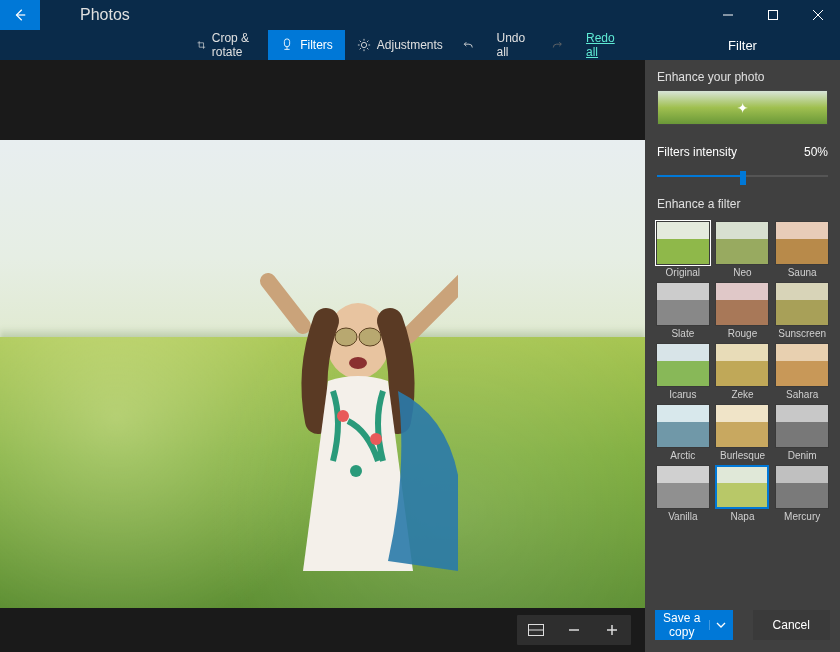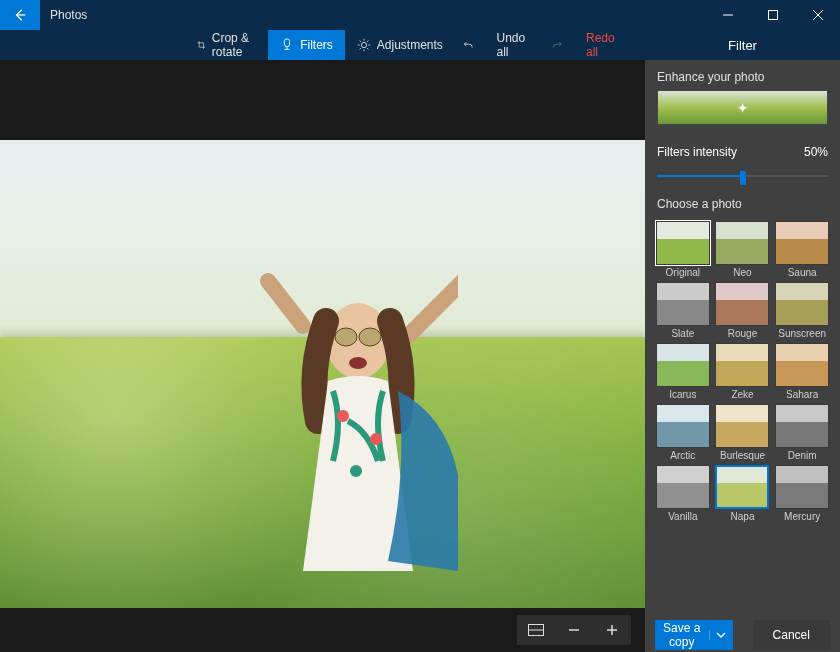--- a/index.html
+++ b/index.html
@@ -1,28 +1,28 @@
 <!DOCTYPE html>
 <html><head>
 <meta charset="utf-8">
 <style>
   * { box-sizing: border-box; margin: 0; padding: 0; }
   html, body { width: 840px; height: 652px; font-family: "Segoe UI", sans-serif; background: #1a1a1a; color: #fff; overflow: hidden; }
   .titlebar { height: 30px; background: #0a2b4a; display: flex; align-items: center; }
   .back-btn { width: 40px; height: 30px; background: #0078d7; display: flex; align-items: center; justify-content: center; }
-  .app-title { font-size: 12px; padding-left: 10px; color: #e0e0e0; }
+  .app-title { font-size: 16px; color: #e0e0e0; margin-left: 40px; }
   .window-controls { margin-left: auto; display: flex; }
   .wc { width: 45px; height: 30px; display: flex; align-items: center; justify-content: center; }
   .toolbar { height: 30px; background: #0a2b4a; display: flex; align-items: center; padding: 0 10px; }
   .tool-group { margin-left: 175px; display:flex; height:30px;}
   .tool-btn { display: flex; align-items: center; gap: 6px; padding: 0 12px; font-size: 12px; height:30px; color:#e0e0e0;}
   .tool-btn.active { background: #0078d7; color:#fff;}
   .undo-group { margin-left:auto; display:flex; gap:4px; margin-right:200px;}
   .undo-btn { display:flex; align-items:center; gap:23px; font-size:12px; padding:0 8px; color:#e0e0e0;}
-  .undo-btn.disabled{color:#ef4444;}
+  .undo-btn.disabled{color:#5eead4;text-decoration:underline;}
   .body { display:flex; height: calc(652px - 60px); }
   .canvas-area { flex:1; background:#1a1a1a; display:flex; flex-direction:column;}
   .canvas-spacer-top{height:80px; background:#1a1a1a;}
   .image { flex:1; position:relative; overflow:hidden;}
   .sky { position:absolute; top:0; left:0; right:0; height:46%;
     background: linear-gradient(180deg,#e8eef0 0%,#e6eee4 55%, #dfe9cd 100%);}
   .grass { position:absolute; bottom:0; left:0; right:0; height:58%;
     background:
       radial-gradient(circle at 18% 30%, rgba(255,255,200,.35), transparent 40%),
       radial-gradient(circle at 70% 65%, rgba(255,255,255,.12), transparent 50%),
@@ -61,21 +61,21 @@
   .f-icarus .thumb-sky{background:#d8e4e8;} .f-icarus .thumb-grass{background:#88b858;}
   .f-sahara .thumb-sky{background:#e8d0b0;} .f-sahara .thumb-grass{background:#c89858;}
   .f-zeke .thumb-sky{background:#e8dcb8;} .f-zeke .thumb-grass{background:#c0a858;}
   .f-arctic .thumb-sky{background:#d8e8ec;} .f-arctic .thumb-grass{background:#7098a8;}
   .f-burlesque .thumb-sky{background:#f0e4c8;} .f-burlesque .thumb-grass{background:#c8a860;}
   .f-denim .thumb-sky{background:#c8c8c8;} .f-denim .thumb-grass{background:#787878;}
   .f-vanilla .thumb-sky{background:#d0d0d0;} .f-vanilla .thumb-grass{background:#909090;}
   .f-napa .thumb-sky{background:#e0e8d8;} .f-napa .thumb-grass{background:#b8c868;}
   .f-mercury .thumb-sky{background:#c0c0c0;} .f-mercury .thumb-grass{background:#7a7a7a;}
   .filter-thumb.f-original{outline:1px solid #fff;}
-  .side-footer { margin-top:auto; display:flex; padding:8px 10px 2px; gap:20px;}
+  .side-footer { margin-top:auto; display:flex; padding:8px 10px 12px; gap:20px;}
   .save-btn { flex:1; background:#0078d7; height:30px; display:flex; align-items:center; font-size:12px;}
   .save-main{flex:1; text-align:center;}
   .save-chev{width:24px; display:flex;align-items:center;justify-content:center; border-left:1px solid rgba(255,255,255,.25);}
   .cancel-btn{flex:1; background:#3a3a3a; height:30px; display:flex;align-items:center;justify-content:center; font-size:12px;}
   svg{display:block;}
 </style>
 </head>
 <body>
 
 <div class="titlebar">
@@ -197,21 +197,21 @@
     <div class="intensity-row">
       <span>Filters intensity</span>
       <span>50%</span>
     </div>
     <div class="slider">
       <div class="slider-track"></div>
       <div class="slider-fill"></div>
       <div class="slider-thumb"></div>
     </div>
 
-    <div class="section-label">Choose a photo</div>
+    <div class="section-label">Enhance a filter</div>
     <div class="filter-grid" id="filter-grid">
         <div class="filter-item">
           <div class="filter-thumb f-original">
             <div class="thumb-sky"></div>
             <div class="thumb-grass"></div>
           </div>
           <div class="filter-label">Original</div>
         </div>
         <div class="filter-item">
           <div class="filter-thumb f-neo">

